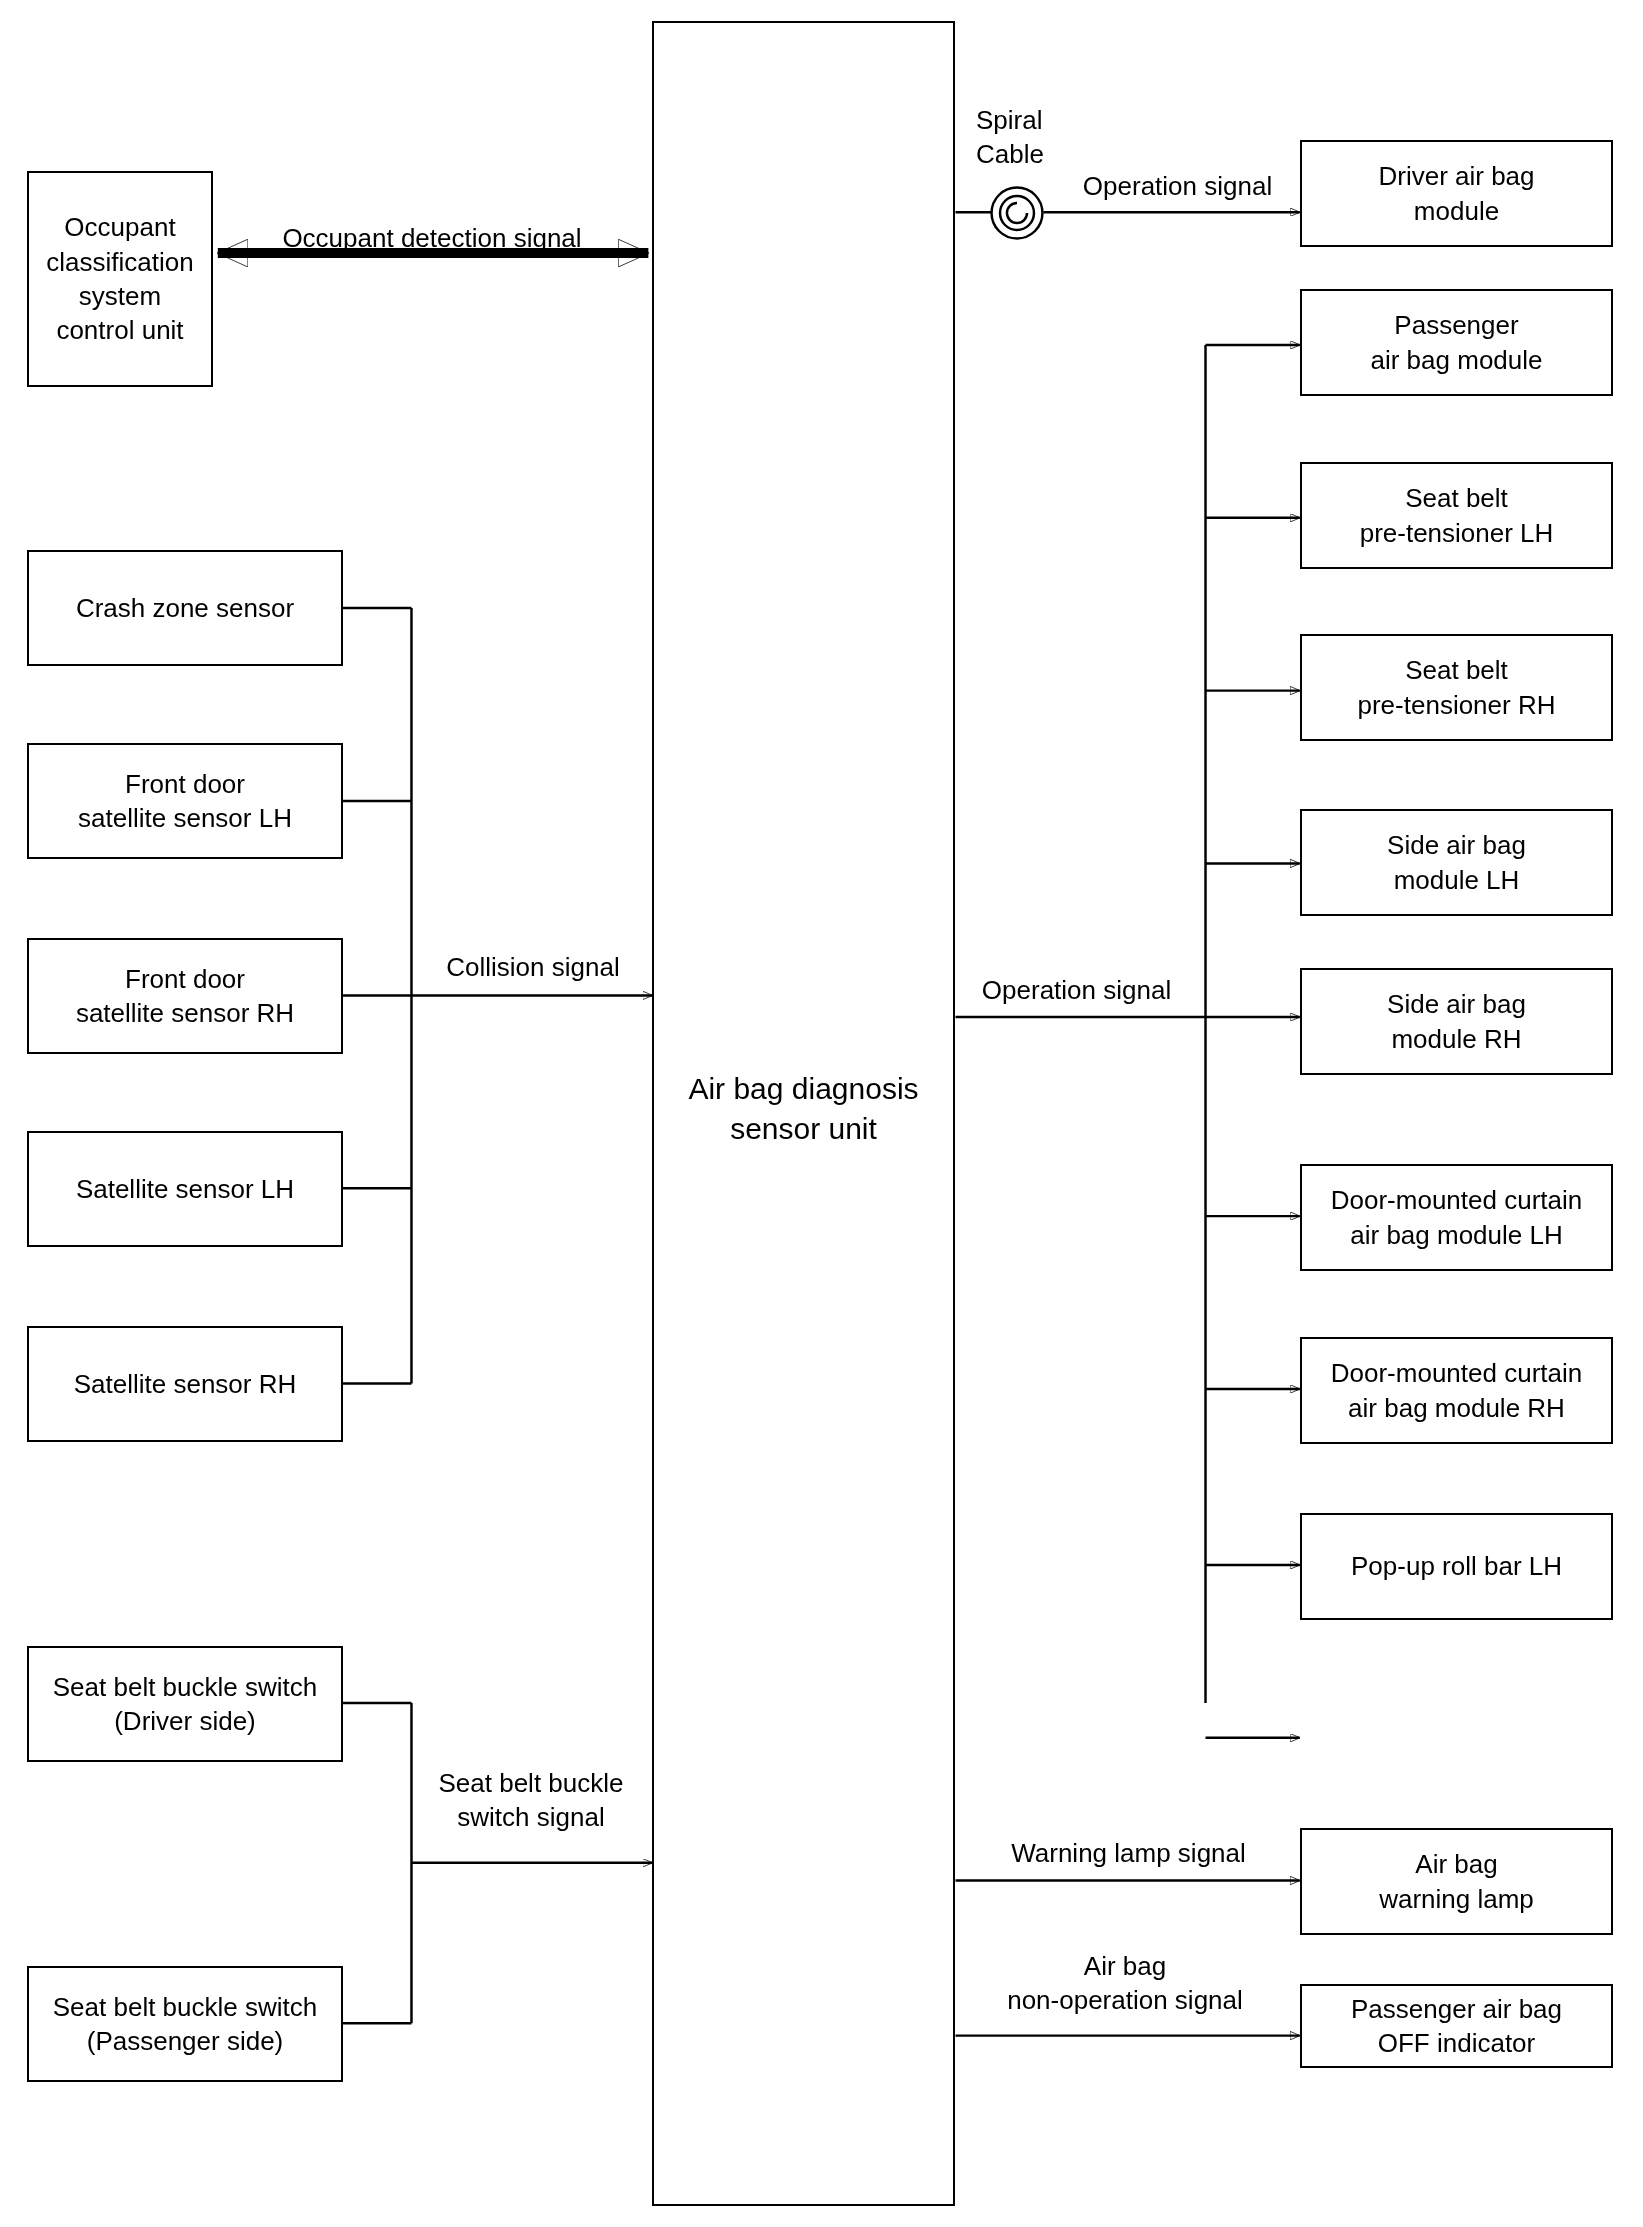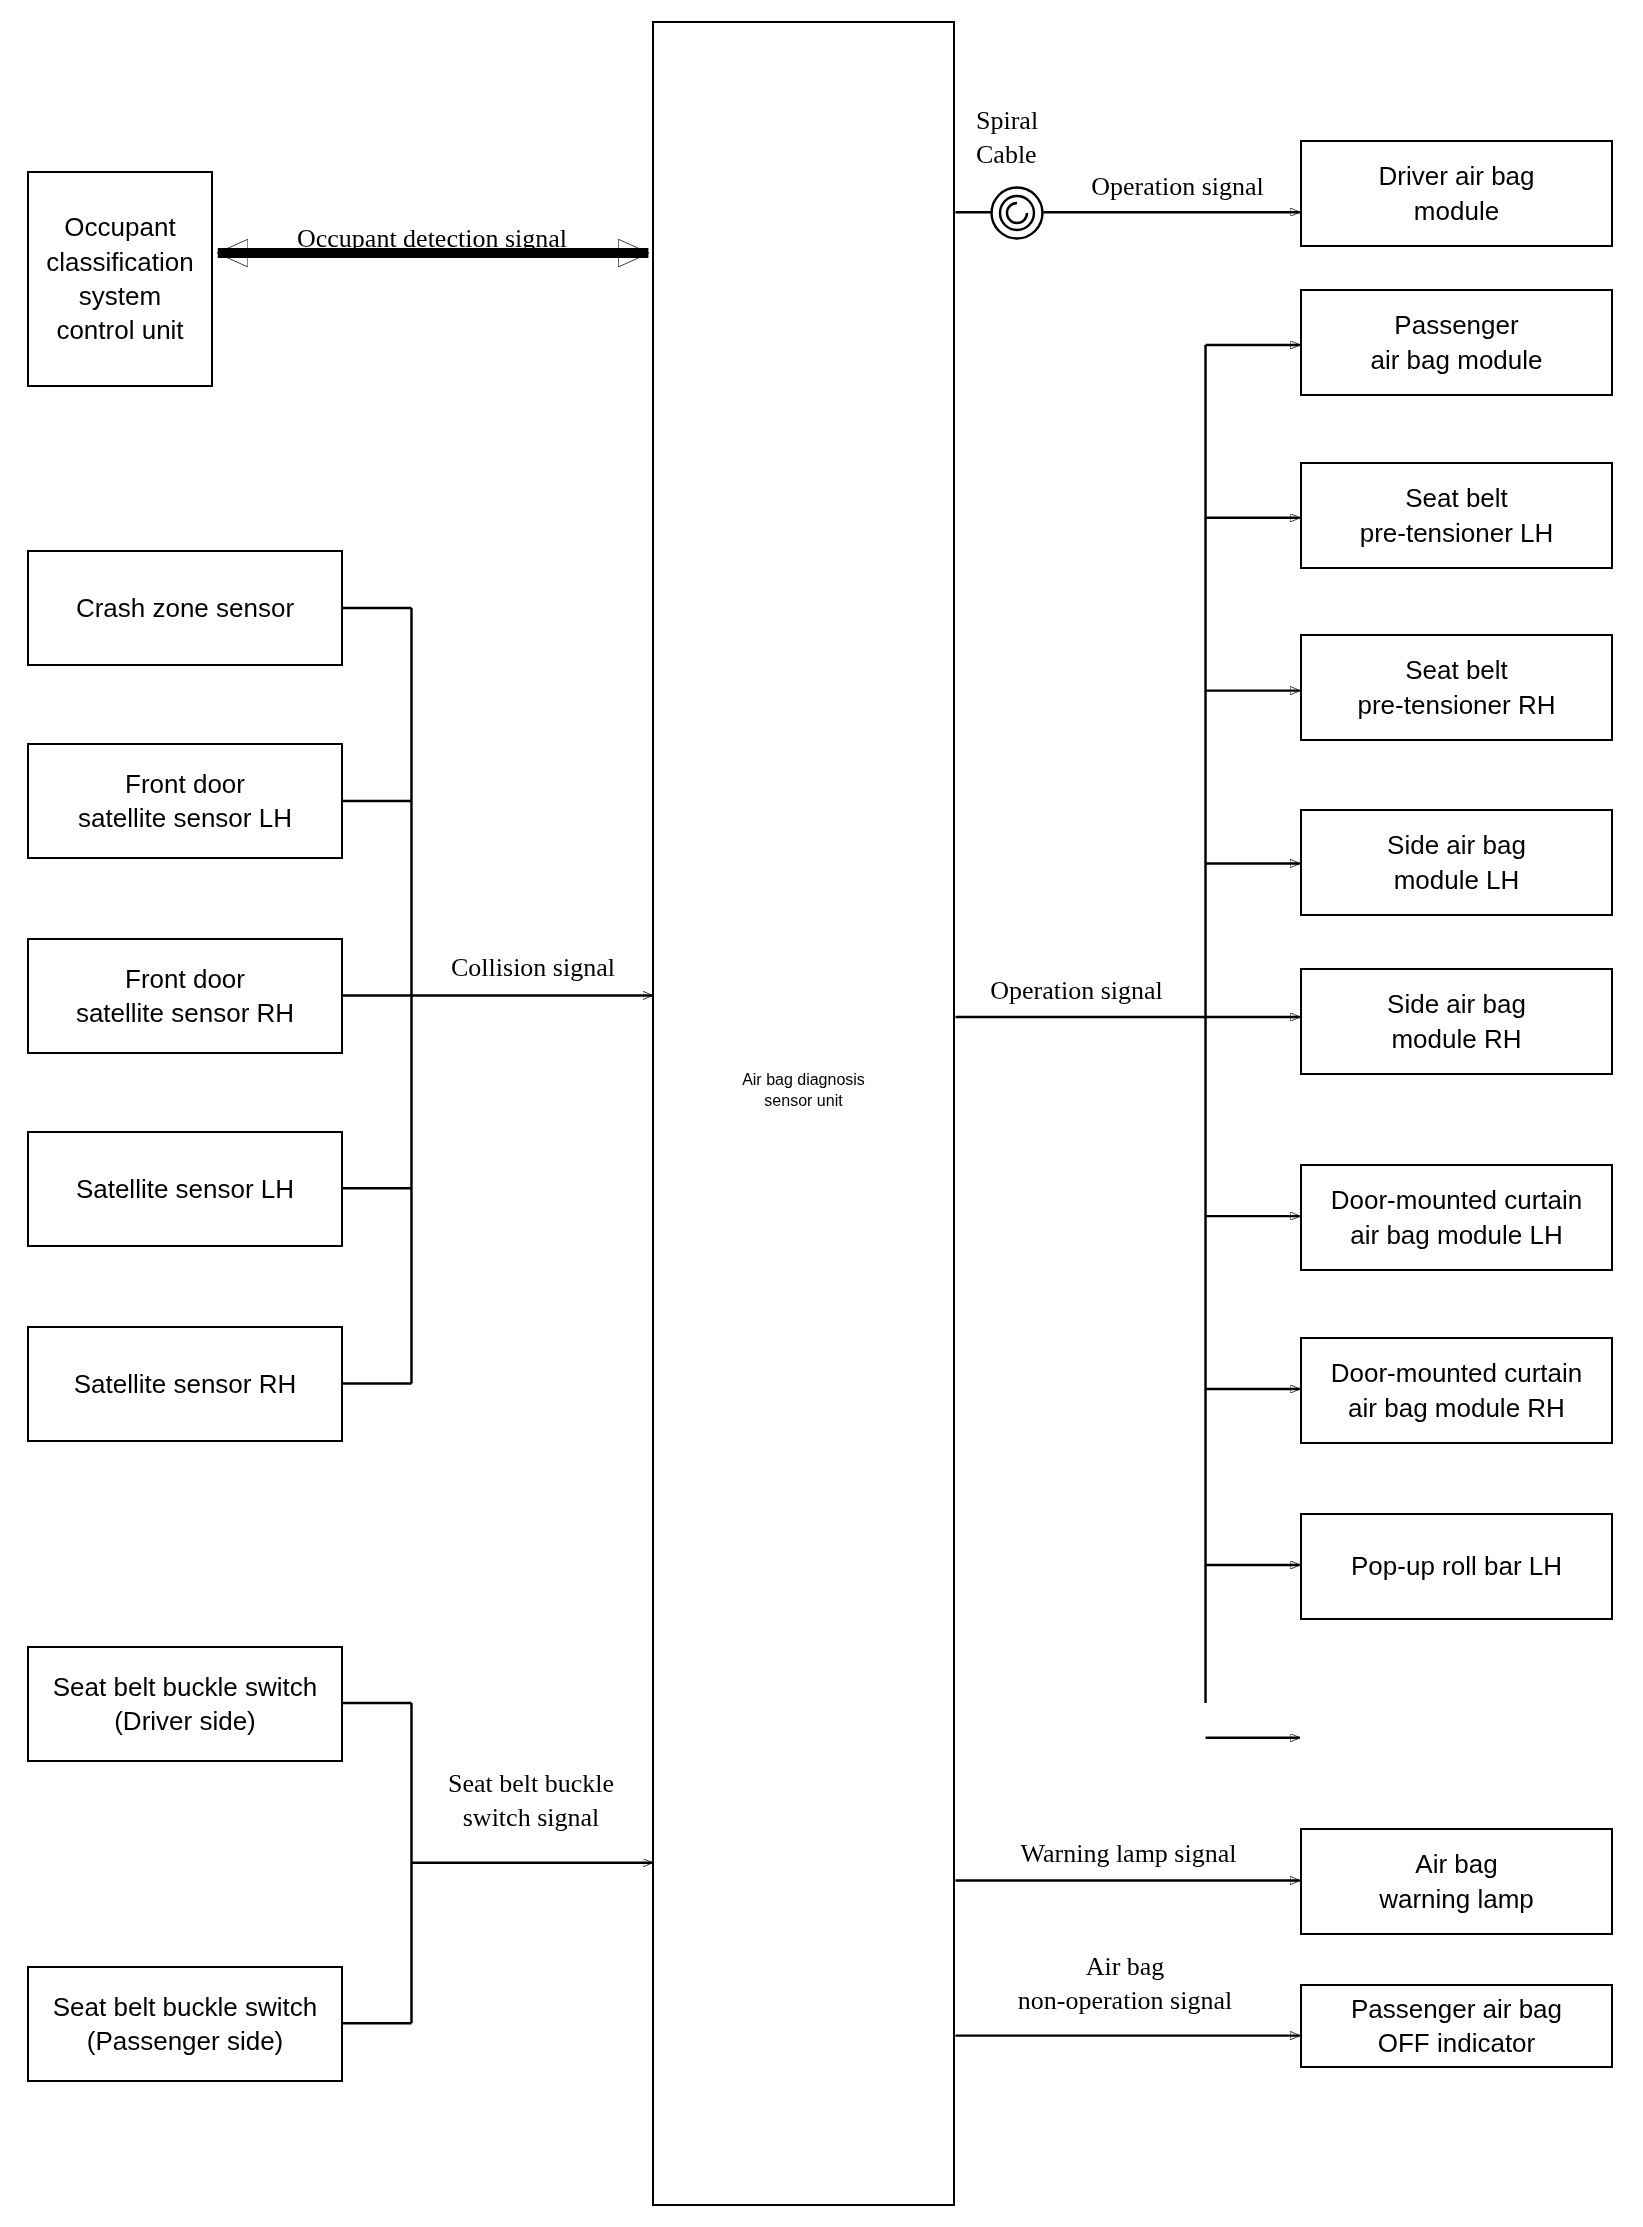--- a/index.html
+++ b/index.html
@@ -32,31 +32,30 @@
   }
   .hub {
     position: absolute;
     box-sizing: border-box;
     border: 2.3px solid #000000;
     background: #ffffff;
   }
   .hub-label {
     position: absolute;
     text-align: center;
-    font-size: 16px;
+    font-size: 30px;
     line-height: 1.32;
     white-space: pre-line;
   }
   .lbl {
     position: absolute;
     font-size: 26px;
     line-height: 1.3;
     white-space: pre-line;
     text-align: center;
-    font-family: Liberation Serif, serif;
   }
   svg.wires {
     position: absolute;
     left: 0;
     top: 0;
     width: 1644px;
     height: 2227px;
     overflow: visible;
   }
   svg.wires line, svg.wires path, svg.wires polyline {

